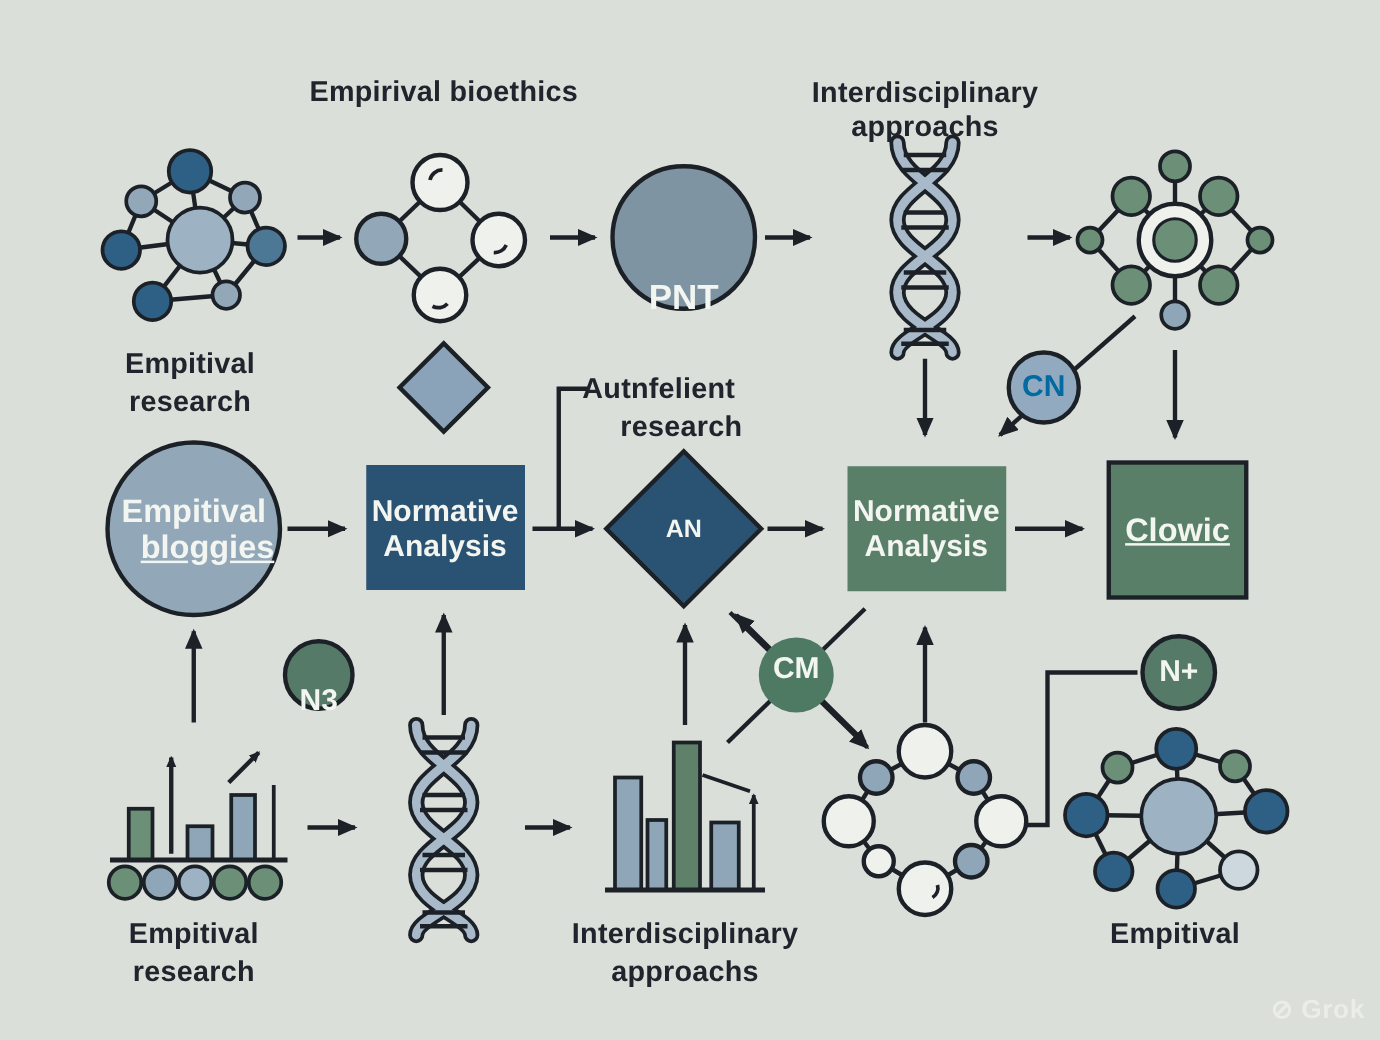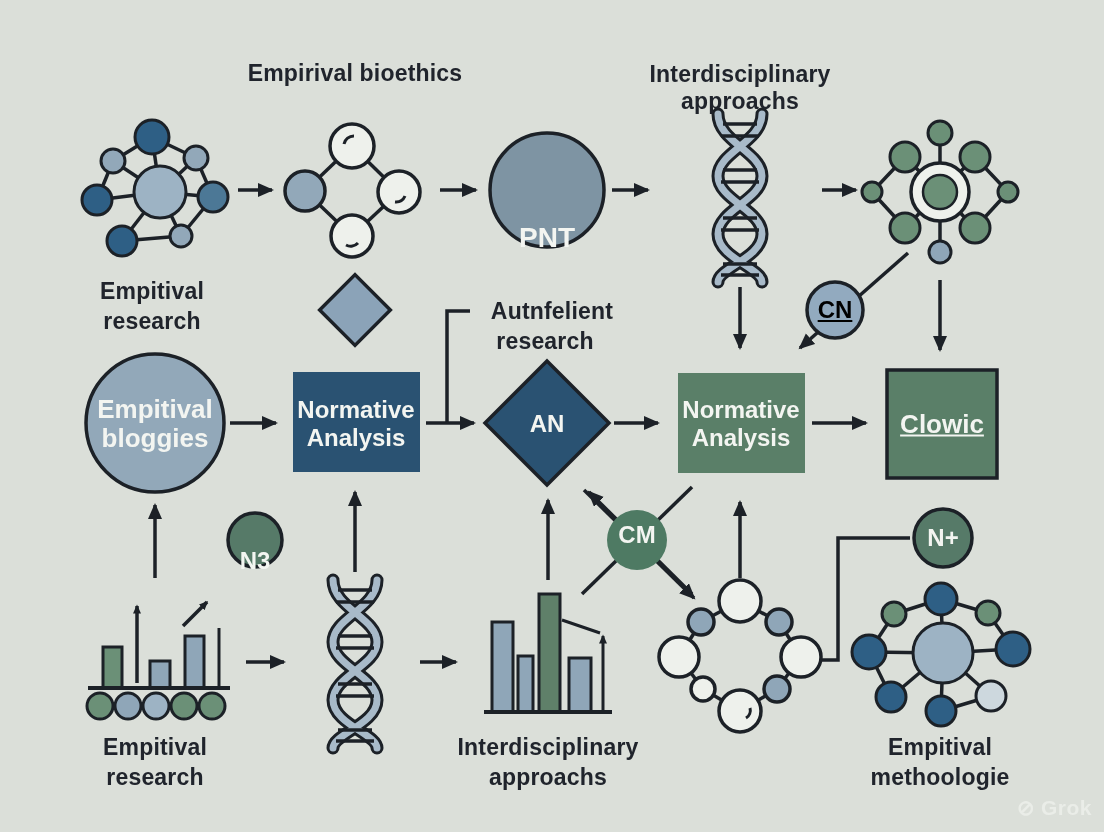--- a/index.html
+++ b/index.html
@@ -23,22 +23,22 @@
   .node-txt{
     position:absolute;
     transform:translate(-50%,-50%);
     white-space:nowrap;
     color:#f3f5f1;
     font-weight:600;
   }
   .t24{font-size:24px;}
   .t26{font-size:26px;}
   .t28{font-size:28px;}
-  .t30{font-size:24px;}
-  .ink-txt{color:#000000;text-decoration:underline;}
+  .t30{font-size:20px;}
+  .ink-txt{color:#0369a1;}
   .watermark{
     position:absolute;
     right:12px;bottom:12px;
     color:rgba(245,248,244,0.55);
     font-size:21px;font-weight:700;
     letter-spacing:.5px;
     display:flex;align-items:center;gap:6px;
   }
 </style>
 </head>
@@ -286,27 +286,27 @@
   </g>
 </svg>
 
 <div class="lbl" style="left:355px;top:73px;">Empirival bioethics</div>
 <div class="lbl" style="left:740px;top:74px;">Interdisciplinary</div>
 <div class="lbl" style="left:740px;top:101px;">approachs</div>
 
 <div class="lbl" style="left:152px;top:291px;">Empitival</div>
 <div class="lbl" style="left:152px;top:321px;">research</div>
 
-<div class="lbl" style="left:552px;top:311px;">Autnfelient</div>
+<div class="lbl" style="left:527px;top:311px;">Autnfelient</div>
 <div class="lbl" style="left:545px;top:341px;">research</div>
 
 <div class="node-txt t28" style="left:547px;top:190px;margin-top:48px;">PNT</div>
 
 <div class="node-txt t26" style="left:155px;top:409px;">Empitival</div>
-<div class="node-txt t26" style="left:155px;top:438px;">bloggies</div>
+<div class="node-txt t26" style="left:166px;top:438px;text-decoration:underline;">bloggies</div>
 
 <div class="node-txt t24" style="left:356px;top:410px;">Normative</div>
 <div class="node-txt t24" style="left:356px;top:438px;">Analysis</div>
 
 <div class="node-txt t30" style="left:547px;top:424px;">AN</div>
 
 <div class="node-txt t24" style="left:741px;top:410px;">Normative</div>
 <div class="node-txt t24" style="left:741px;top:438px;">Analysis</div>
 
 <div class="node-txt t26" style="left:942px;top:424px;text-decoration:underline;">Clowic</div>
@@ -316,20 +316,19 @@
 <div class="node-txt t24" style="left:637px;top:535px;">CM</div>
 <div class="node-txt t24" style="left:943px;top:538px;">N+</div>
 
 <div class="lbl" style="left:155px;top:747px;">Empitival</div>
 <div class="lbl" style="left:155px;top:777px;">research</div>
 
 <div class="lbl" style="left:548px;top:747px;">Interdisciplinary</div>
 <div class="lbl" style="left:548px;top:777px;">approachs</div>
 
 <div class="lbl" style="left:940px;top:747px;">Empitival</div>
-<div class="lbl" style="left:940px;top:777px;">methoologie</div>
 
 <div class="watermark">
   <span>⊘</span>
   <span>Grok</span>
 </div>
 
 </div>
 
 </body></html>

